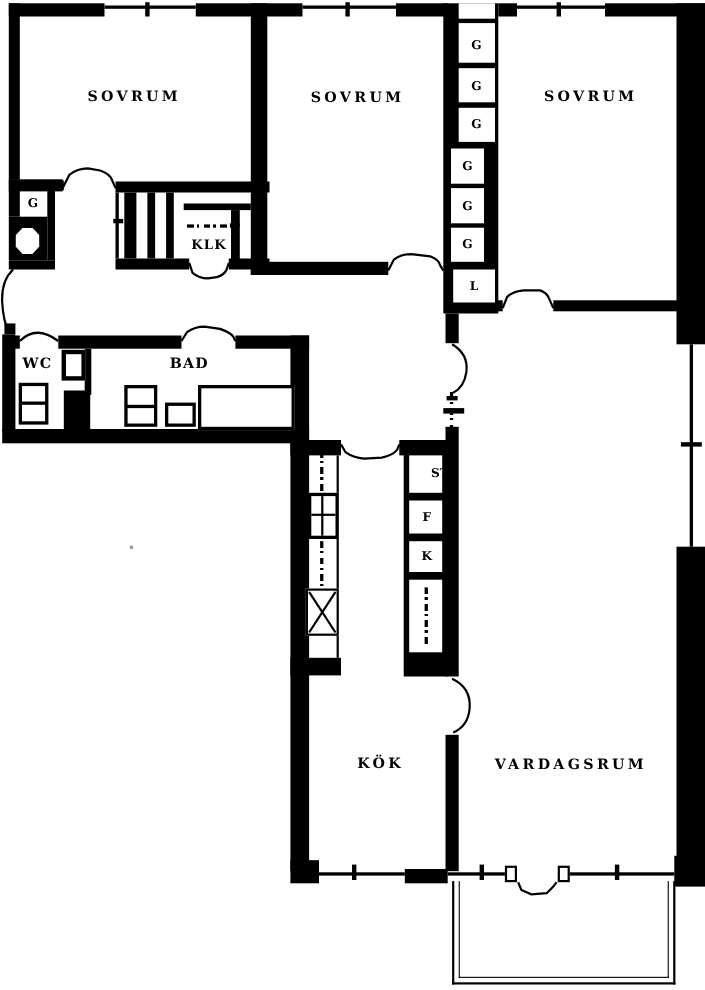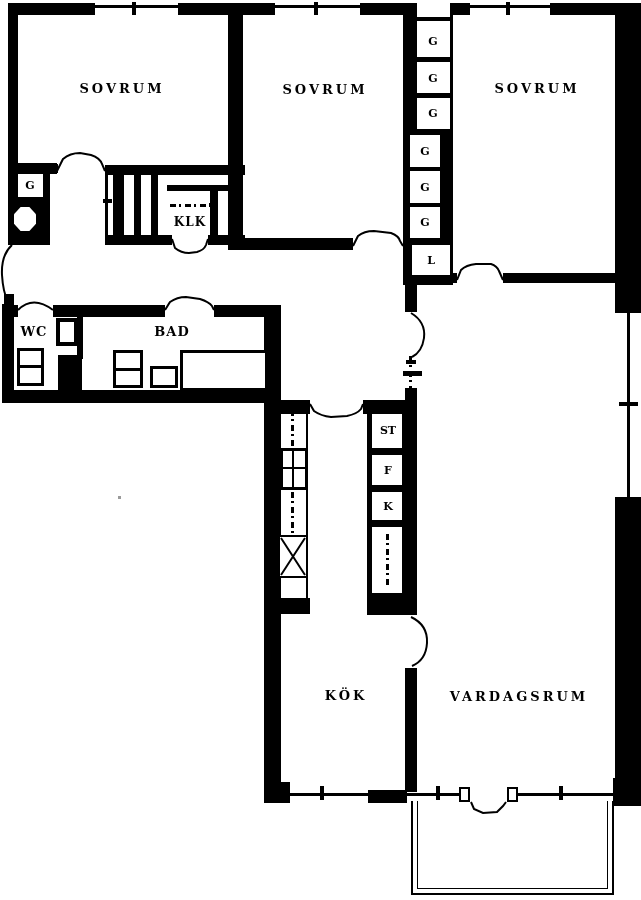--- a/index.html
+++ b/index.html
@@ -168,17 +168,17 @@
   <span class="lbl sm" style="left:30px;top:185px">G</span>
 
   <span class="lbl sm" style="left:433px;top:41px">G</span>
   <span class="lbl sm" style="left:433px;top:78px">G</span>
   <span class="lbl sm" style="left:433px;top:113px">G</span>
   <span class="lbl sm" style="left:425px;top:151px">G</span>
   <span class="lbl sm" style="left:425px;top:187px">G</span>
   <span class="lbl sm" style="left:425px;top:222px">G</span>
   <span class="lbl sm" style="left:431px;top:260px">L</span>
 
-  <span class="lbl sm" style="left:388px;top:430px">ST</span>
+  <span class="lbl sm" style="left:400px;top:430px">ST</span>
   <span class="lbl sm" style="left:388px;top:470px">F</span>
   <span class="lbl sm" style="left:388px;top:506px">K</span>
 
 </div>
 
 </body></html>

